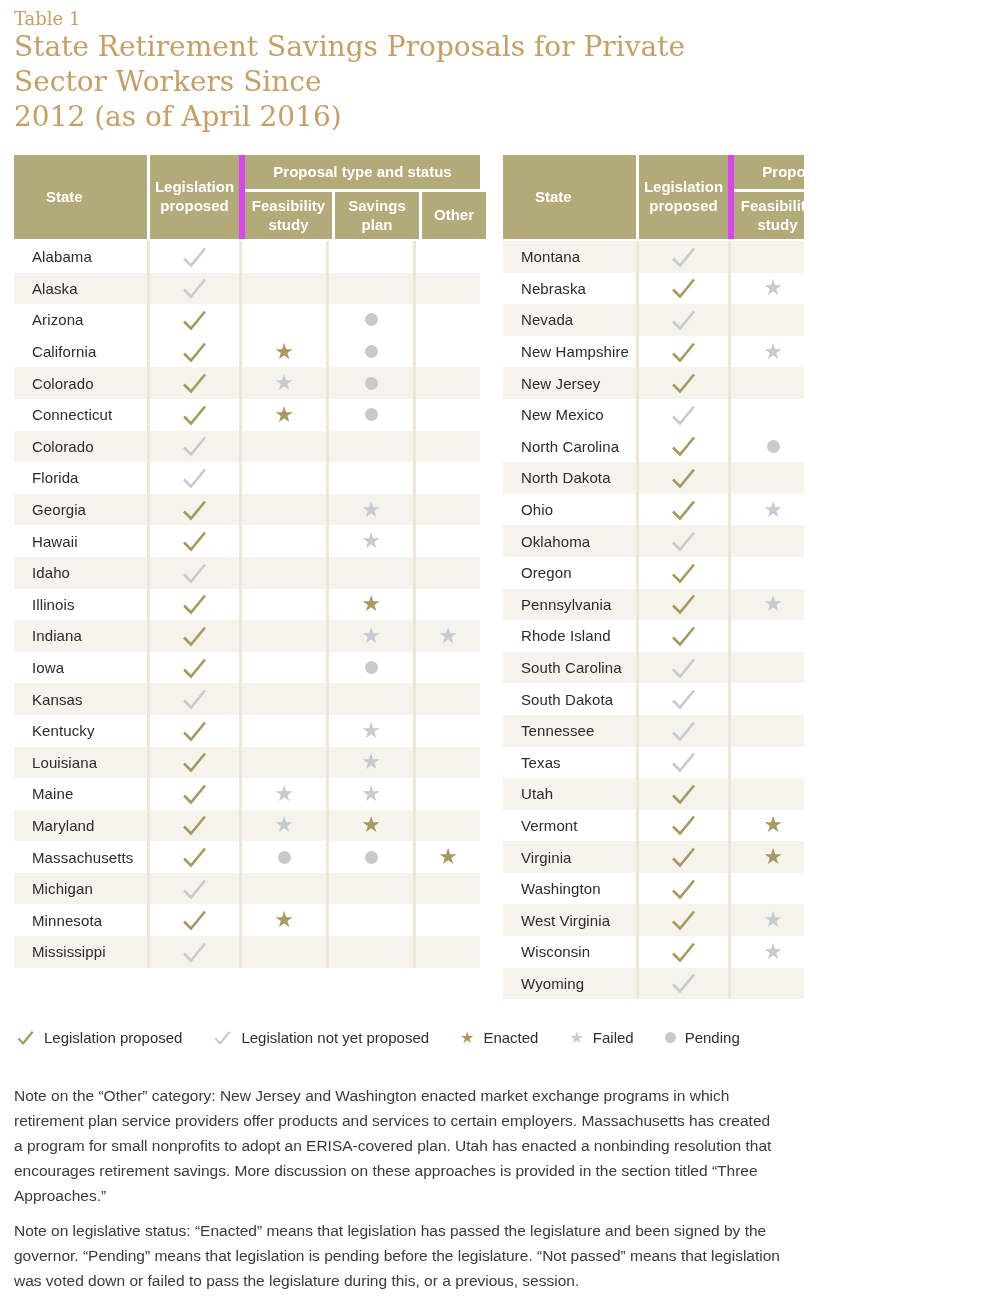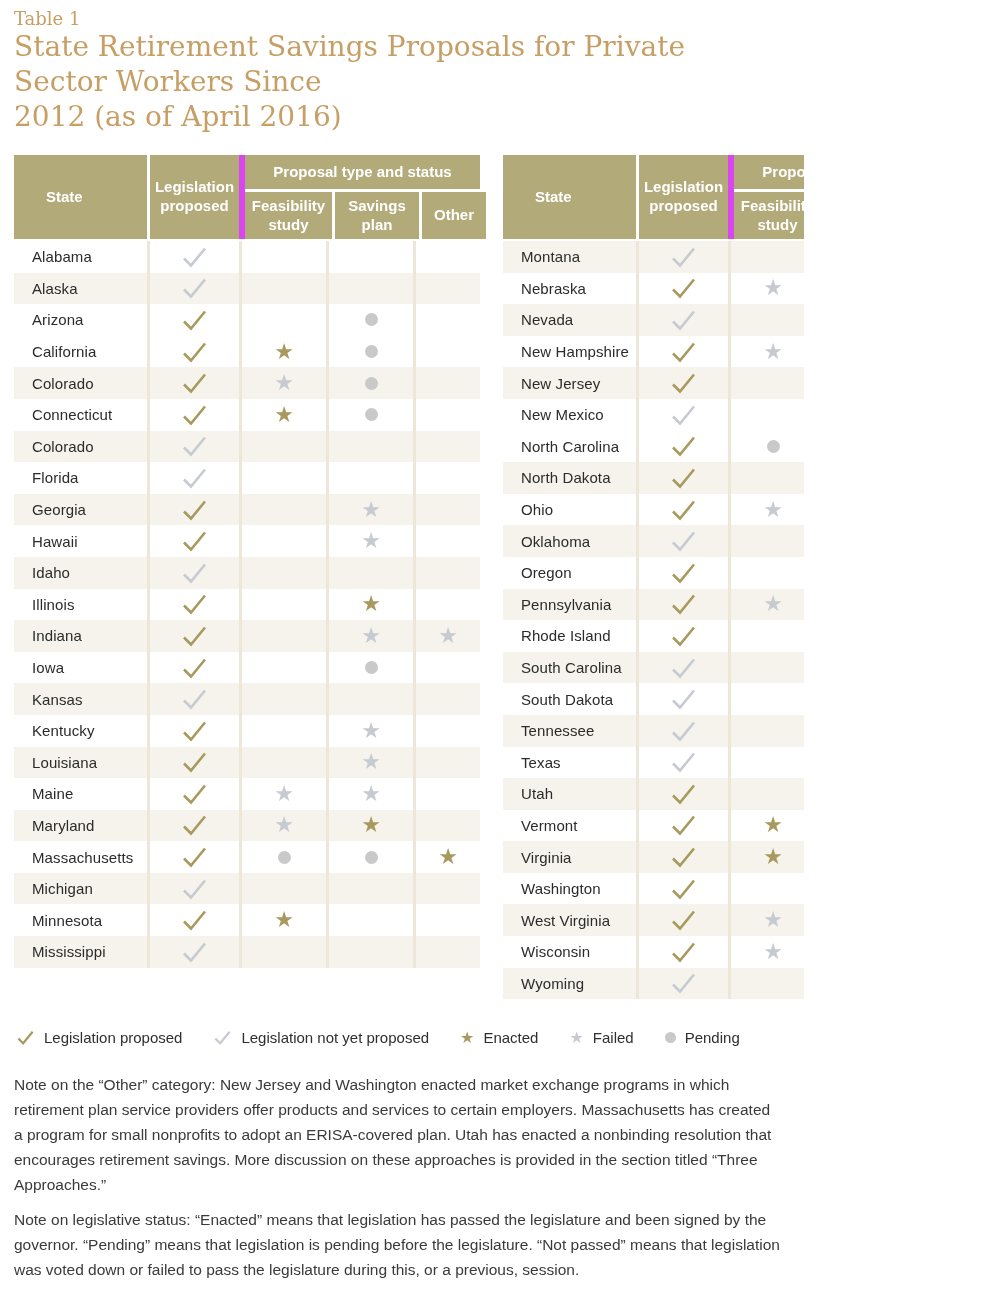--- a/index.html
+++ b/index.html
@@ -78,21 +78,21 @@
   .star { font-size:22px; line-height:1; }
   .star.gold { color: var(--gold); }
   .star.gray { color: var(--grayicon); }
   .dot { width:13px; height:13px; border-radius:50%; background:var(--dot); }
   .legend { display:flex; align-items:center; gap:31px; margin-top:30px; padding-left:2px; }
   .legend-item { display:flex; align-items:center; gap:9px; font-size:15px; color:#2f2f2f; }
   .legend-item .chk { width:19px; height:15px; }
   .legend-item .chk polyline { stroke-width:3.2; }
   .legend-item .star { font-size:16px; }
   .legend-item .dot { width:11px; height:11px; }
-  .notes { margin-top:26px; }
+  .notes { margin-top:37px; }
   .note { font-size:15.5px; line-height:25px; color:var(--note); margin-bottom:10px; }
 </style>
 </head>
 <body>
 
 <div class="page">
 
   <div class="table-label">Table 1</div>
 
   <h1 class="main-title">

